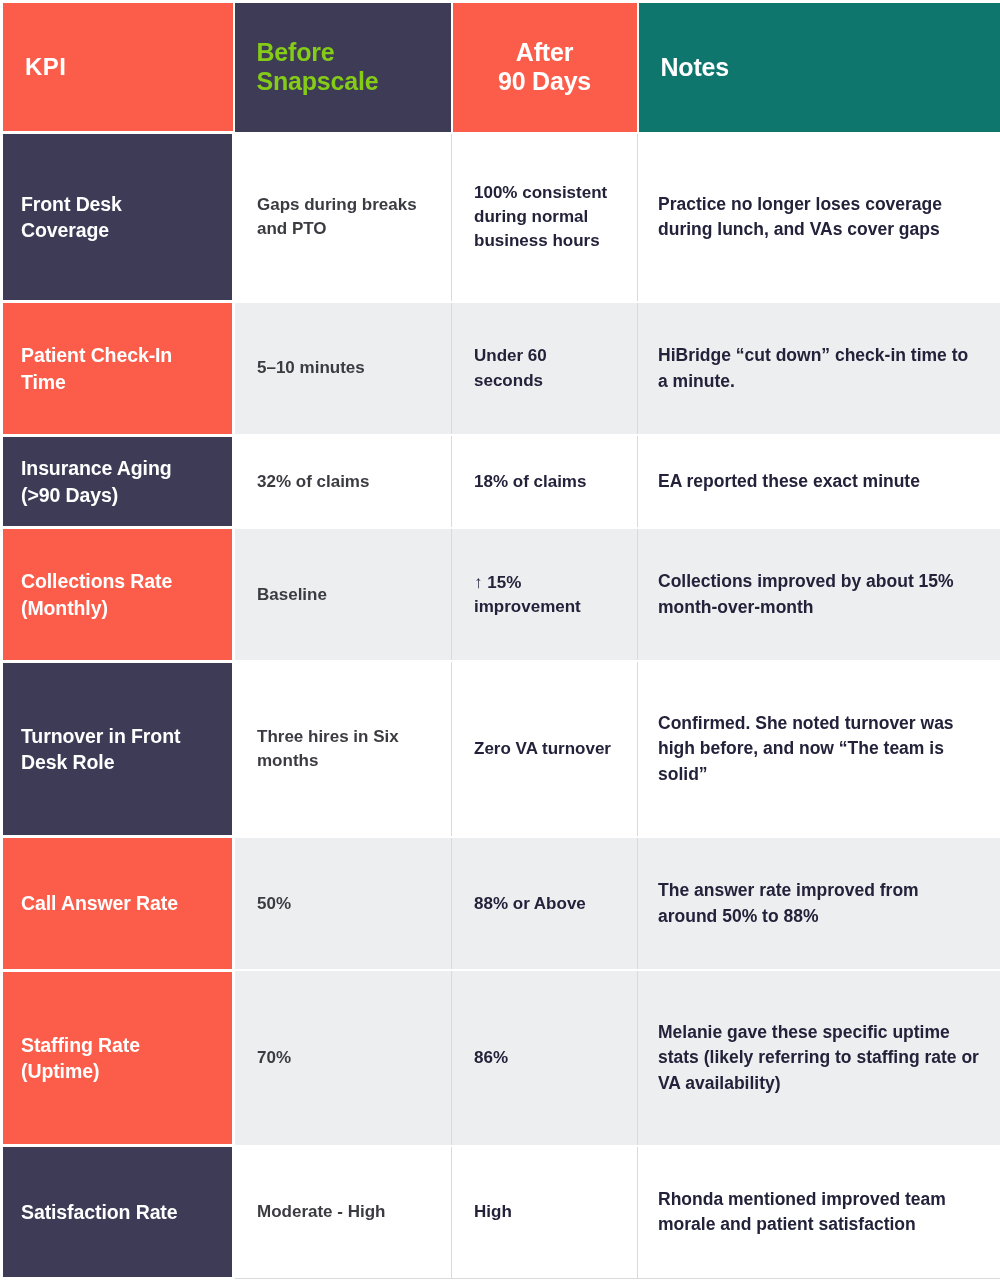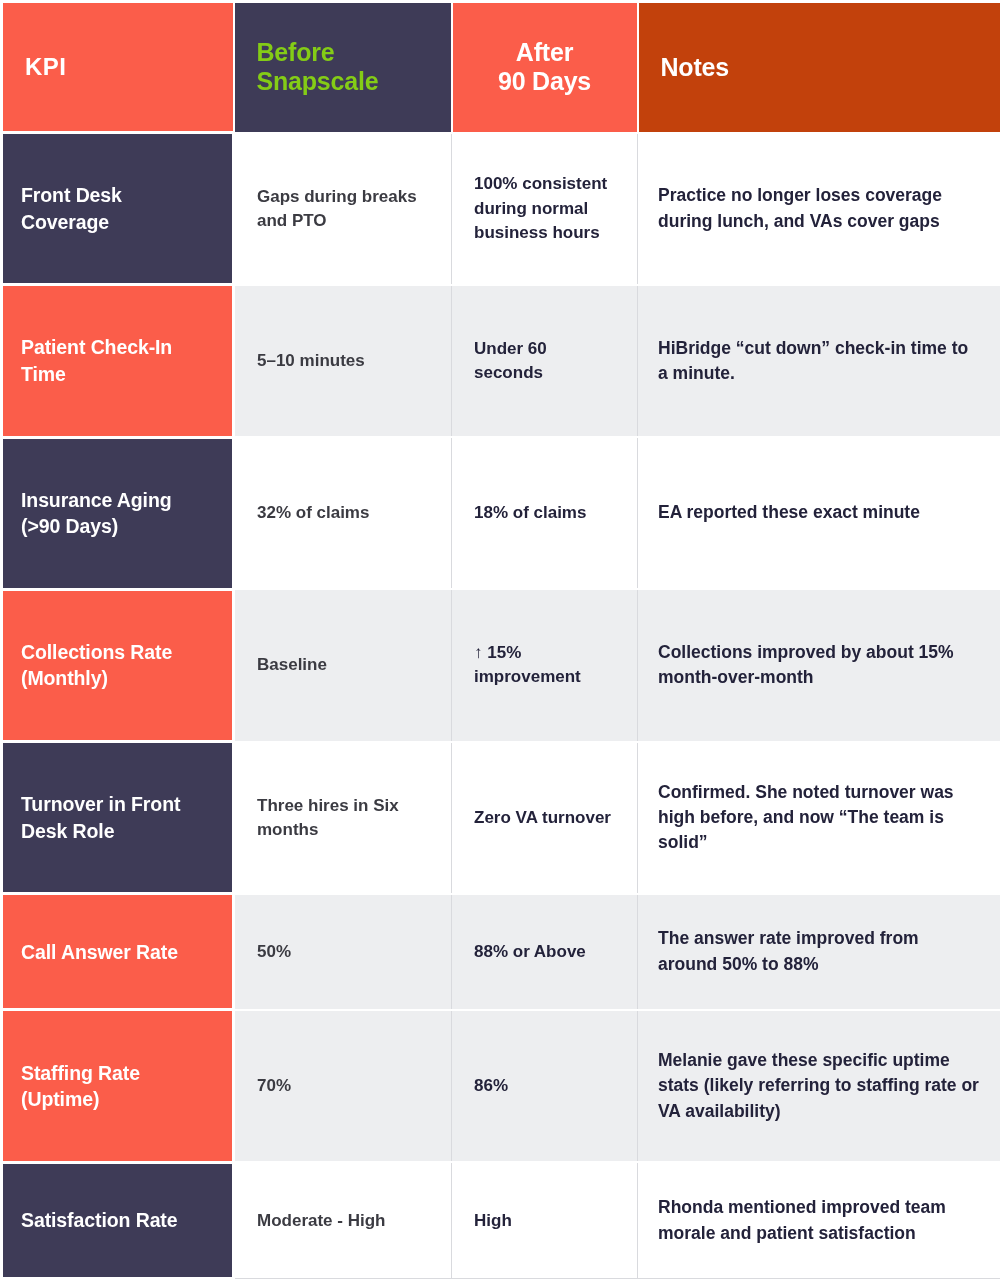--- a/index.html
+++ b/index.html
@@ -55,39 +55,39 @@
     border-right: 2px solid #ffffff;
   }
   th.head-after {
     background: #FB5D4A;
     color: #ffffff;
     border-top: 3px solid #ffffff;
     border-right: 2px solid #ffffff;
     text-align: center;
   }
   th.head-notes {
-    background: #c2410c;
+    background: #0f766e;
     color: #ffffff;
     border-top: 3px solid #ffffff;
     border-right: 3px solid #ffffff;
   }
 
   
   tbody td {
     vertical-align: middle;
     padding: 14px 22px;
     border-top: 2px solid #ffffff;
     border-right: 1px solid #d9dade;
     font-size: 17px;
     line-height: 1.42;
   }
 
   
   td.kpi {
-    padding: 28px 18px;
+    padding: 0 18px;
     font-size: 19.5px;
     font-weight: 700;
     line-height: 1.36;
     letter-spacing: -0.1px;
     color: #ffffff;
     border-left: 3px solid #ffffff;
     border-right: 3px solid #ffffff;
     border-top: 3px solid #ffffff;
   }
   td.kpi.navy   { background: #3E3B57; }

